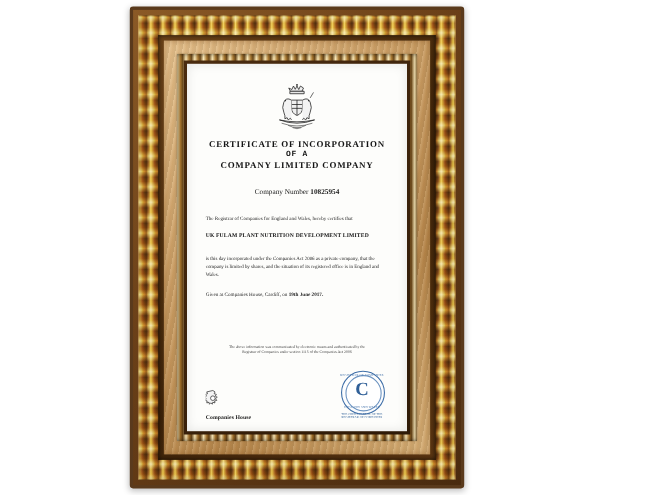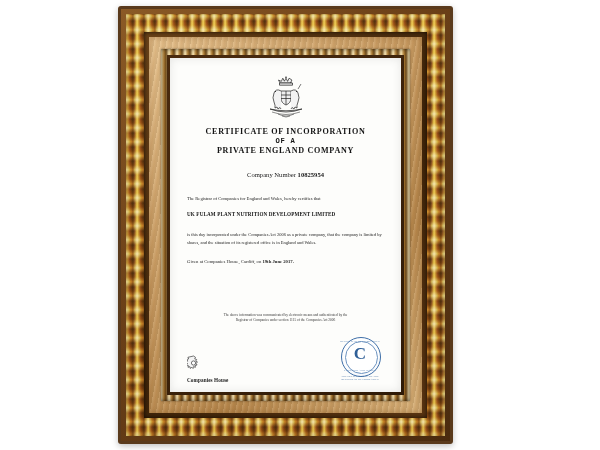--- a/index.html
+++ b/index.html
@@ -17,21 +17,21 @@
     height: 450px;
     background: #ffffff;
     overflow: hidden;
   }
 
   
   .frame-outer {
     position: absolute;
     left: 118px;
     top: 6px;
-    width: 335px;
+    width: 304px;
     height: 438px;
     border-radius: 3px;
     background: #5a3a1c;
     box-shadow: 0 2px 6px rgba(0,0,0,0.25);
   }
 
   
   .frame-bevel1 {
     position: absolute;
     left: 3px; top: 3px; right: 3px; bottom: 3px;
@@ -314,21 +314,21 @@
 
               <path d="M18 38 q8 4 16 0" stroke-width="0.5"></path>
               <path d="M22 40 q4 2 8 0" stroke-width="0.5"></path>
             </g>
           </svg>
         </div>
 
         <div class="title-block">
           <div class="title-line">CERTIFICATE OF INCORPORATION</div>
           <div class="title-line small">OF A</div>
-          <div class="title-line">PRIVATE ENGLAND COMPANY</div>
+          <div class="title-line">COMPANY LIMITED COMPANY</div>
         </div>
 
         <div class="company-number">
           <span>Company Number</span>
           <b>10825954</b>
         </div>
 
         <div class="body-text">The Registrar of Companies for England and Wales, hereby certifies that</div>
 
         <div class="company-name">UK FULAM PLANT NUTRITION DEVELOPMENT LIMITED</div>

